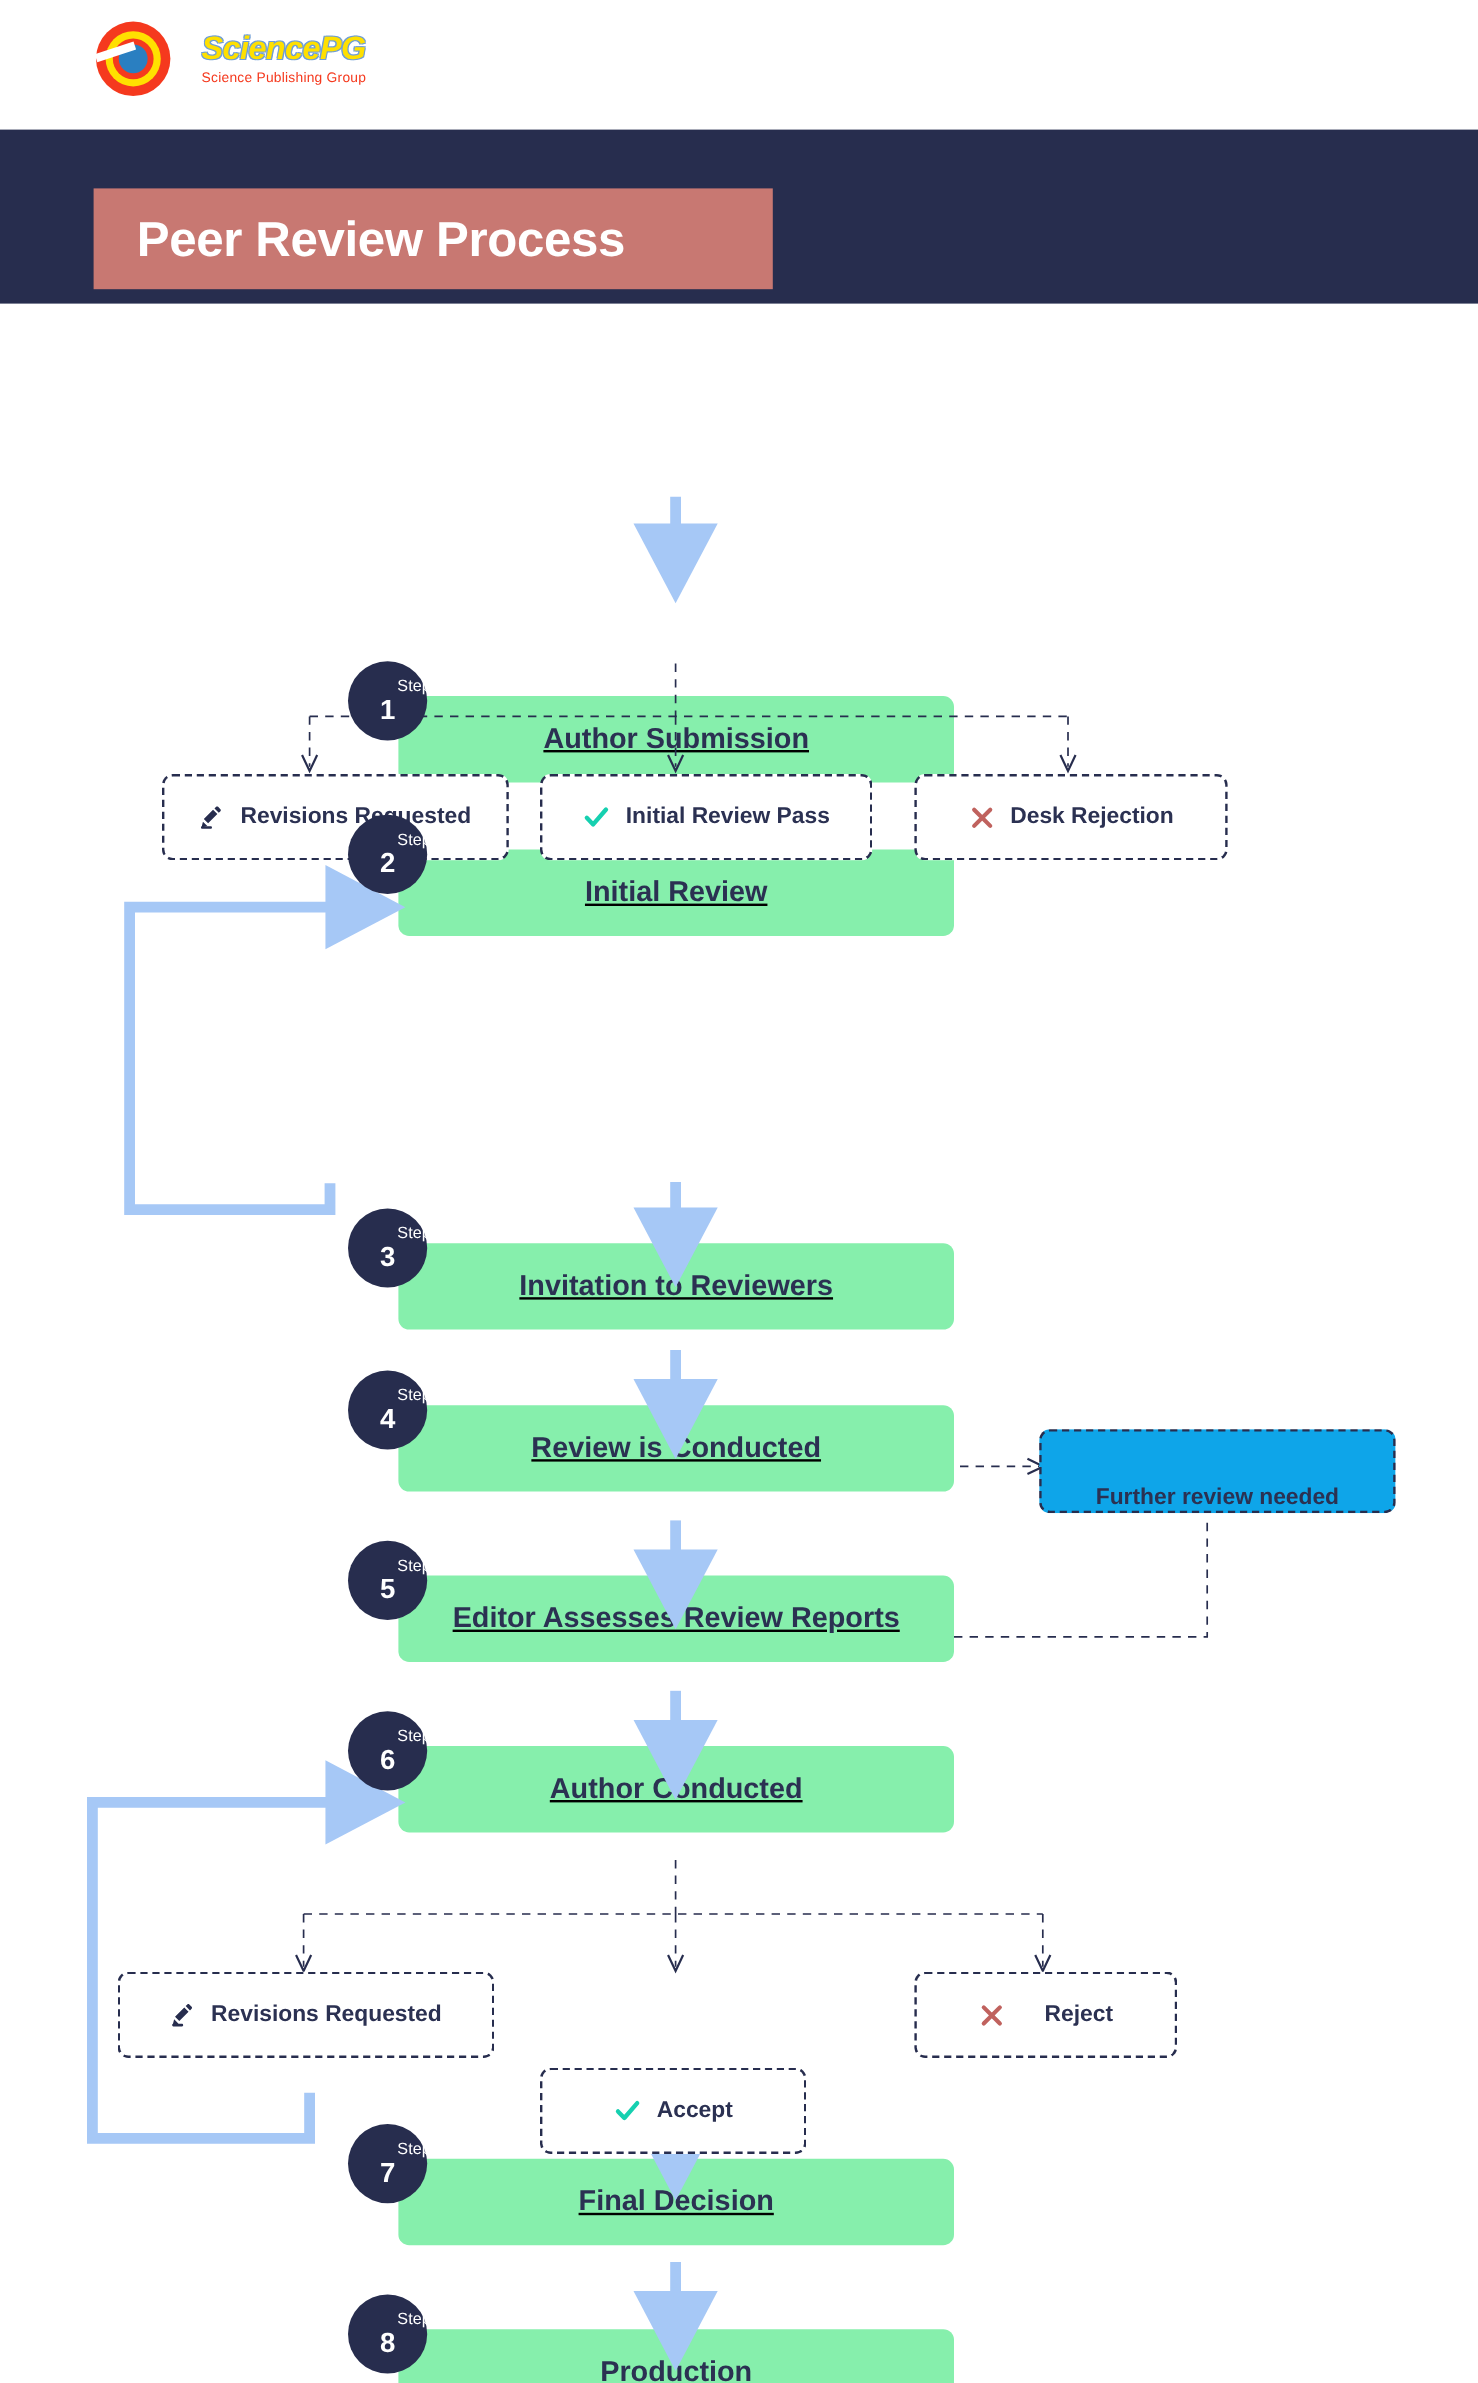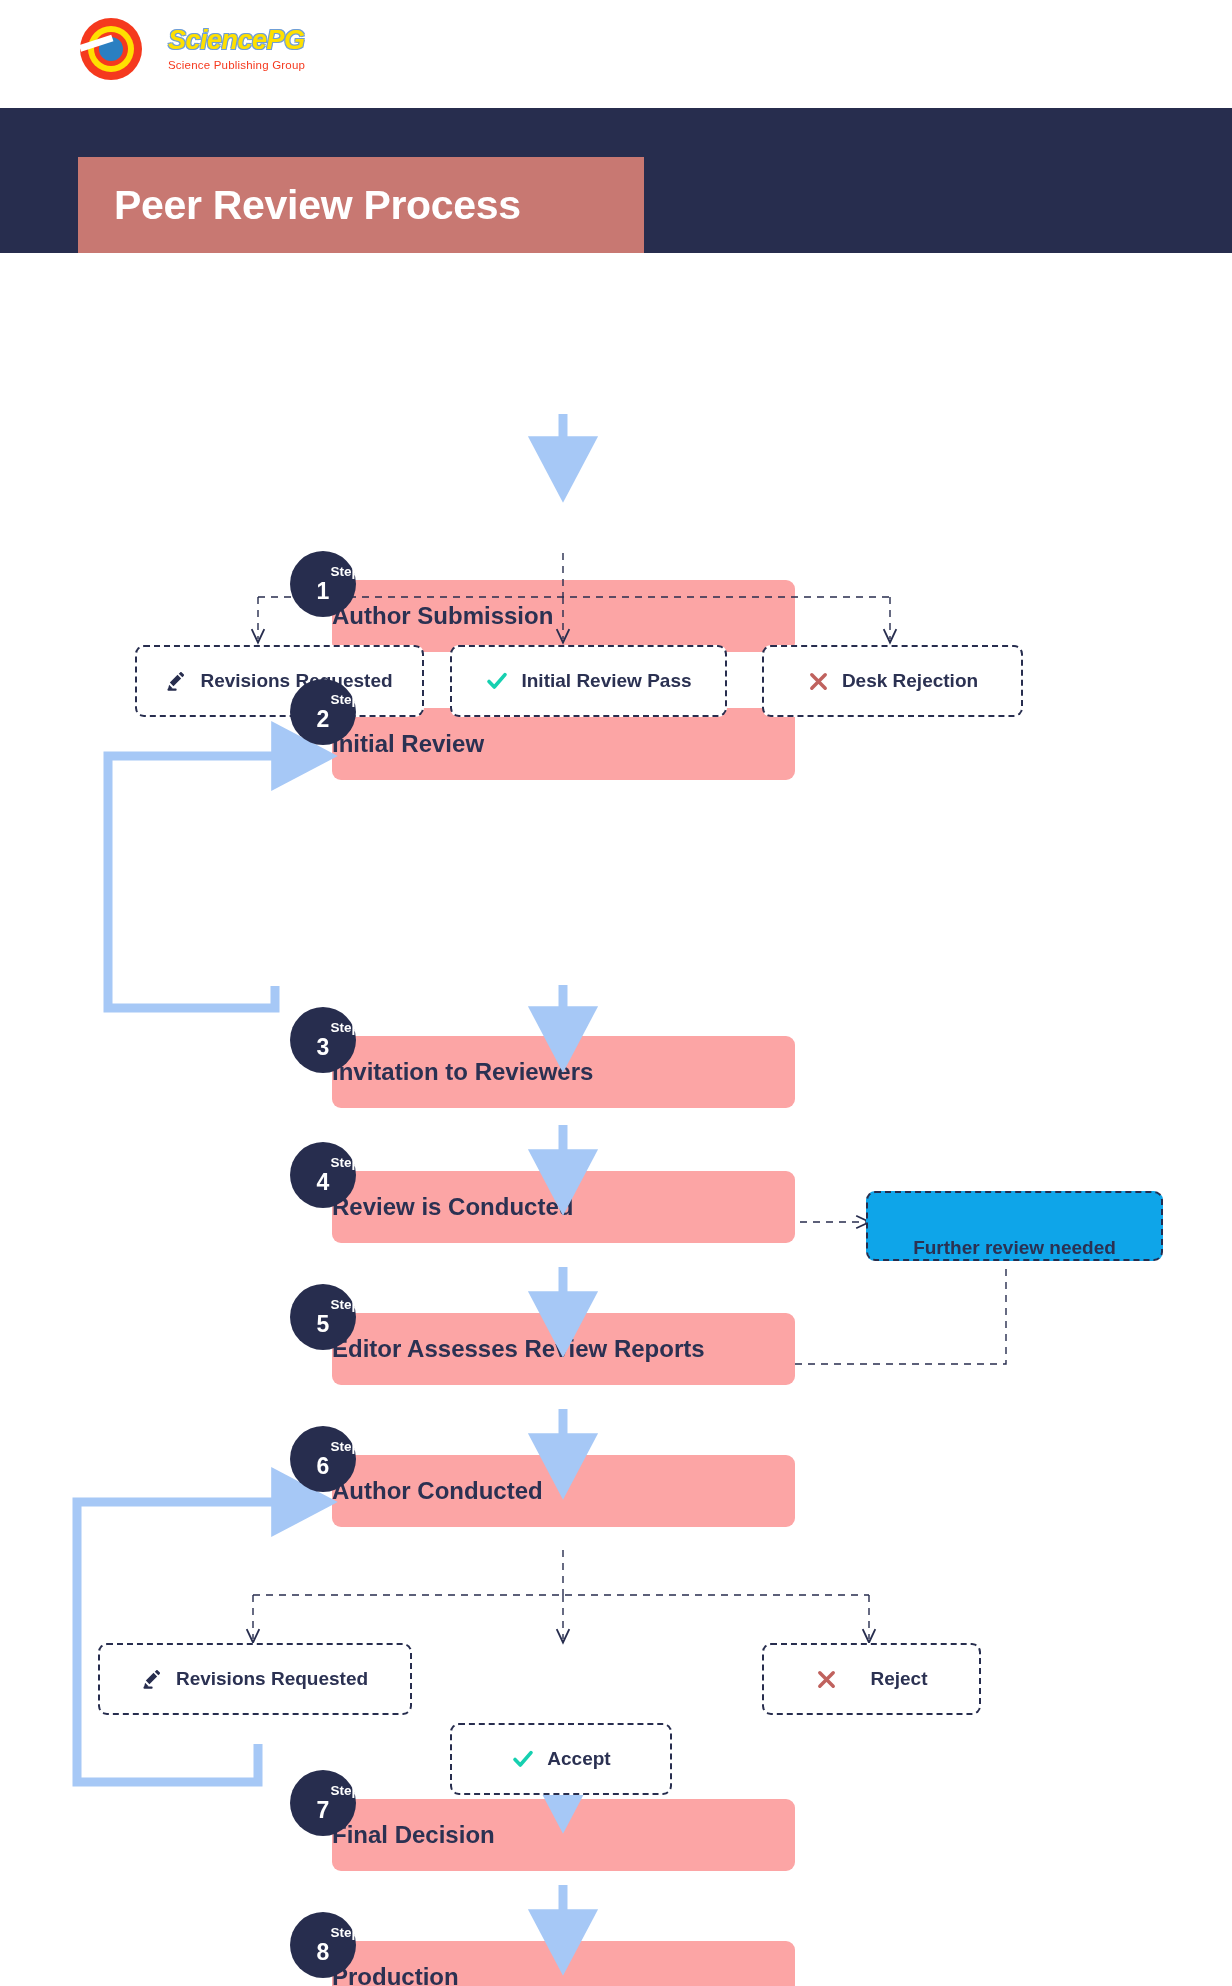--- a/index.html
+++ b/index.html
@@ -89,21 +89,21 @@
   
   .header-band {
     position: absolute;
     left: 0; top: 108px;
     width: 1232px; height: 145px;
     background: #272d4e;
   }
   .title-chip {
     position: absolute;
     left: 78px; top: 157px;
-    width: 566px; height: 96px;
+    width: 566px; height: 84px;
     background: #c87872;
     display: flex;
     align-items: center;
   }
   .title-chip-text {
     margin-left: 36px;
     color: #ffffff;
     font-size: 41px;
     font-weight: bold;
     letter-spacing: -0.3px;
@@ -112,25 +112,26 @@
   
   .canvas {
     position: absolute;
     left: 0; top: 253px;
     width: 1232px; height: 1733px;
   }
 
   
   .step-box {
     position: absolute;
-    background: #fca5a5;
+    background: #86efac;
     border-radius: 9px;
     display: flex;
     align-items: center;
-    justify-content: flex-start;
+    justify-content: center;
+    text-decoration: underline;
   }
   .step-box-label {
     color: #2b3152;
     font-size: 24px;
     font-weight: bold;
     text-align: center;
   }
   .step-badge {
     position: absolute;
     width: 66px; height: 66px;
@@ -139,21 +140,21 @@
     display: flex;
     flex-direction: column;
     align-items: center;
     justify-content: center;
     line-height: 1;
     z-index: 4;
   }
   .step-badge-word {
     color: #ffffff;
     font-size: 13.5px;
-    font-weight: bold;
+    font-weight: normal;
     margin-bottom: 1px;
     margin-left: 44px;
   }
   .step-badge-num {
     color: #ffffff;
     font-size: 23px;
     font-weight: bold;
   }
 
   

